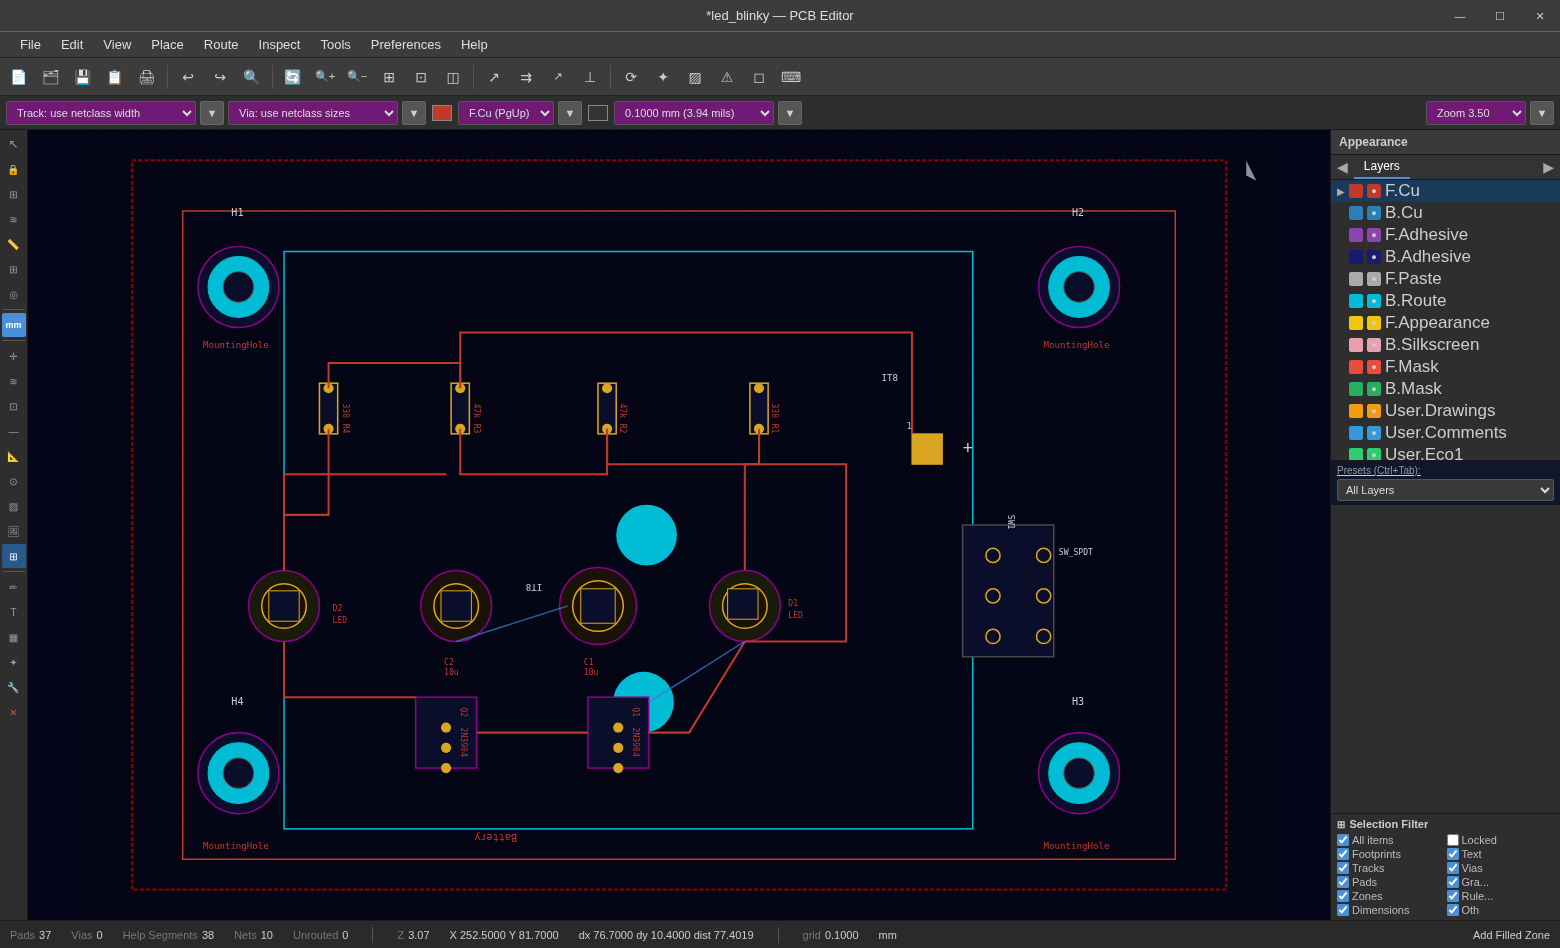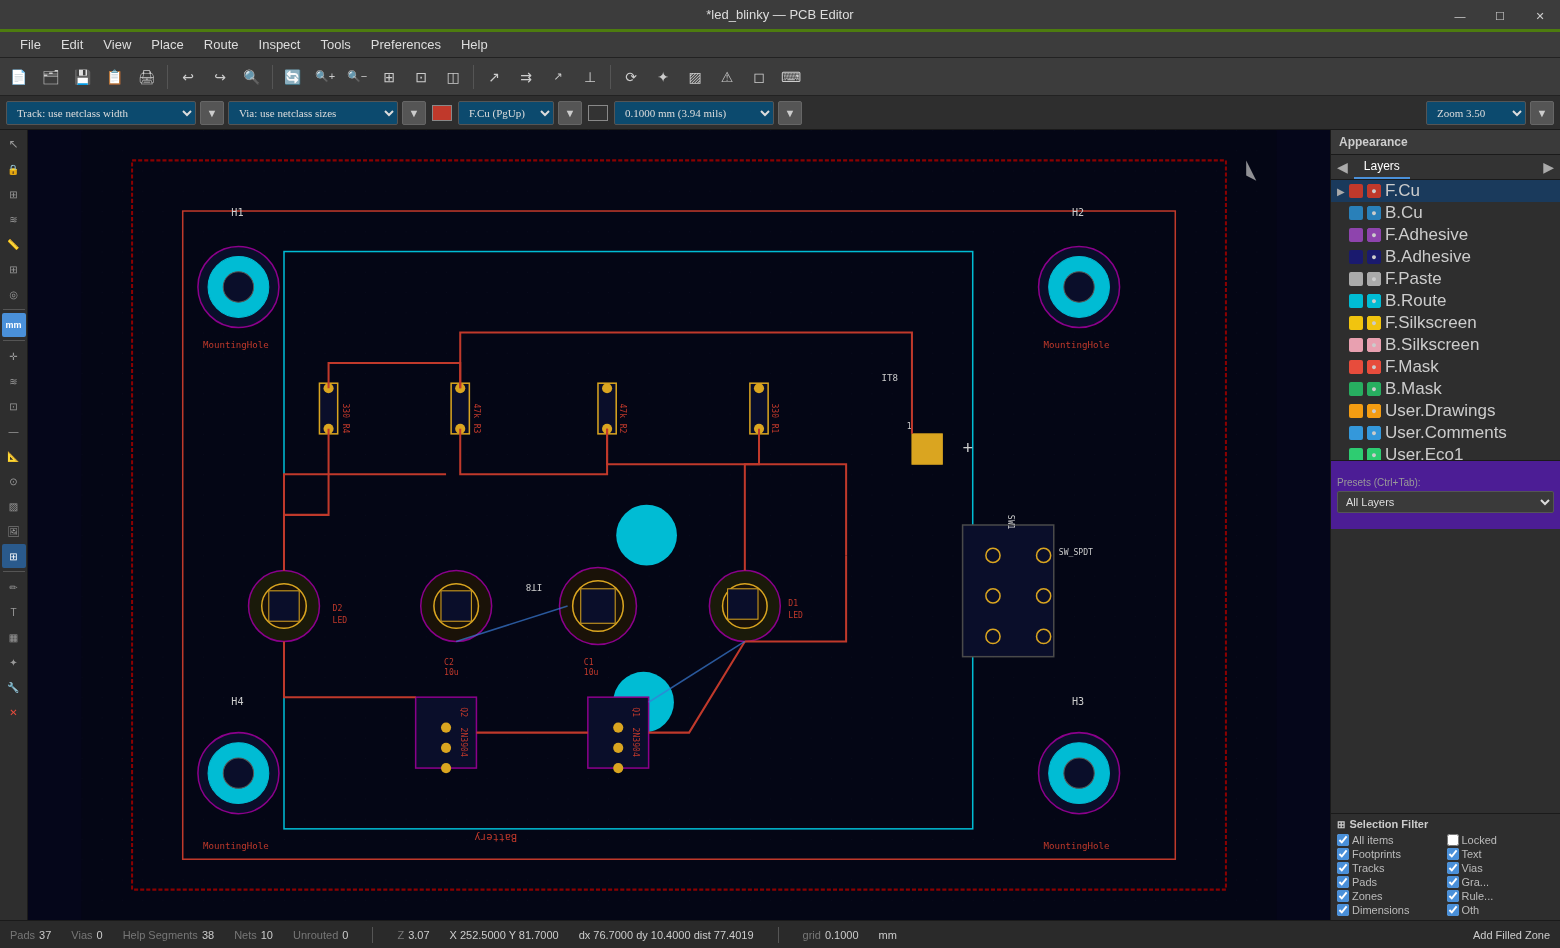--- a/index.html
+++ b/index.html
@@ -6,21 +6,21 @@
     body { width: 1560px; height: 948px; overflow: hidden; font-family: 'Segoe UI', Arial, sans-serif; font-size: 12px; background: #2d2d2d; color: #ccc; }
 
     
     #titlebar {
       background: #3c3c3c;
       height: 32px;
       display: flex;
       align-items: center;
       justify-content: center;
       position: relative;
-      border-bottom: 3px solid #4d7c0f;
+      border-bottom: 1px solid #4d7c0f;
       color: #ddd;
       font-size: 13px;
     }
     #titlebar .win-controls {
       position: absolute;
       right: 0;
       top: 0;
       display: flex;
       height: 32px;
     }
@@ -81,29 +81,28 @@
     #optbar {
       background: #2e2e2e;
       height: 34px;
       display: flex;
       align-items: center;
       border-bottom: 1px solid #1a1a1a;
       padding: 0 6px;
       gap: 4px;
     }
     .opt-select {
-      background: #0c4a6e;
+      background: #701a75;
       border: 1px solid #555;
       color: #ddd;
       padding: 2px 6px;
       font-size: 11px;
       height: 24px;
       border-radius: 2px;
       cursor: pointer;
-      font-family: Liberation Serif, serif;
     }
     .opt-btn {
       background: #4a90d9;
       border: 1px solid #357abd;
       color: #fff;
       padding: 2px 6px;
       font-size: 11px;
       height: 24px;
       border-radius: 2px;
       cursor: pointer;
@@ -233,23 +232,24 @@
       font-size: 9px;
     }
     .layer-name {
       font-size: 17px;
       color: #ccc;
       flex: 1;
     }
 
     
     .presets-section {
-      padding: 16px 6px;
+      padding: 4px 6px;
       border-top: 1px solid #1a1a1a;
-      background: #4c1d95;
+      background: #0f172a;
+      text-decoration: underline;
     }
     .presets-label {
       font-size: 10px;
       color: #999;
       margin-bottom: 3px;
     }
     .presets-select {
       width: 100%;
       background: #3a3a3a;
       border: 1px solid #555;
@@ -634,21 +634,21 @@
           <span class="layer-arrow"></span>
           <div class="layer-color" style="background:#00bcd4"></div>
           <div class="layer-vis" style="background:#00bcd4;border-color:#00bcd4">●</div>
           <span class="layer-name">B.Route</span>
         </div>
 
         <div class="layer-item">
           <span class="layer-arrow"></span>
           <div class="layer-color" style="background:#f1c40f"></div>
           <div class="layer-vis" style="background:#f1c40f;border-color:#f1c40f">●</div>
-          <span class="layer-name">F.Silkscreen</span>
+          <span class="layer-name">F.Appearance</span>
         </div>
 
         <div class="layer-item">
           <span class="layer-arrow"></span>
           <div class="layer-color" style="background:#e8a0b0"></div>
           <div class="layer-vis" style="background:#e8a0b0;border-color:#e8a0b0">●</div>
           <span class="layer-name">B.Silkscreen</span>
         </div>
 
         <div class="layer-item">

